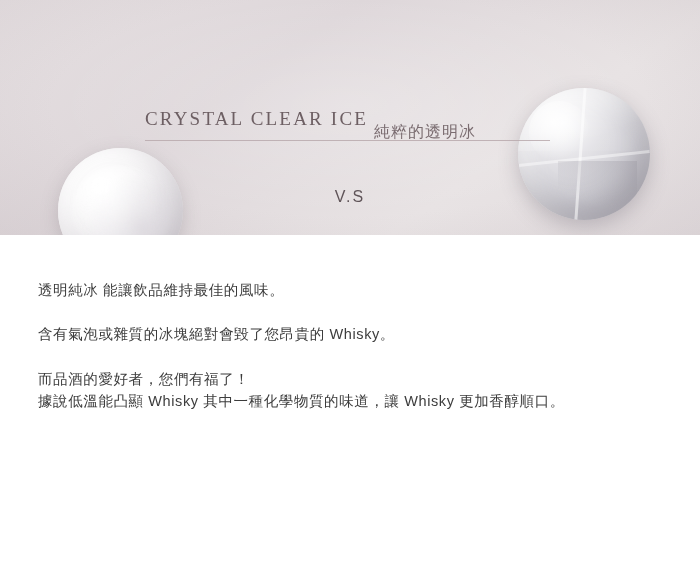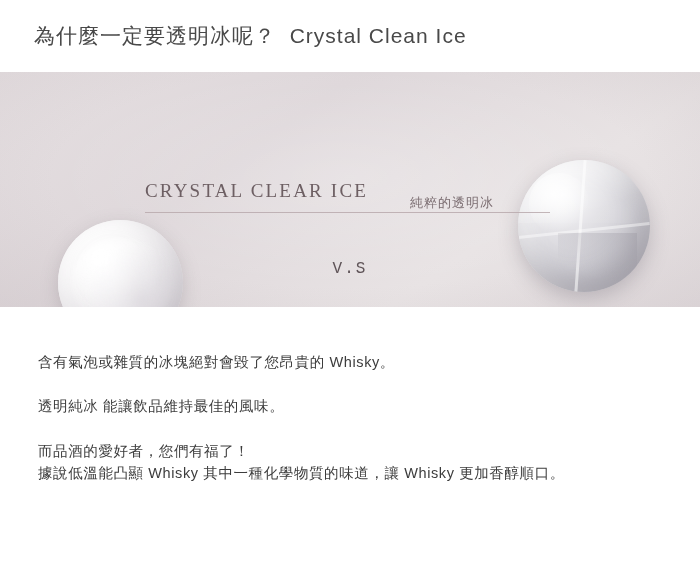--- a/index.html
+++ b/index.html
@@ -137,33 +137,32 @@
     font-family: "Liberation Serif", serif;
     font-size: 19px;
     letter-spacing: 2.2px;
     color: #6d5f63;
     white-space: pre;
   }
   .crystal-sub {
     position: absolute;
     left: 374px;
     top: 122px;
-    font-size: 13px;
+    font-size: 16px;
     letter-spacing: 1px;
     color: #7a6c70;
     white-space: pre;
-    margin-left: 36px;
   }
   .vs-label {
     position: absolute;
     left: 0;
     right: 0;
     top: 188px;
     text-align: center;
-    font-family: Liberation Mono, monospace;
+    font-family: Liberation Sans, sans-serif;
     font-size: 16px;
     letter-spacing: 2px;
     color: #5f5458;
   }
   .rule {
     position: absolute;
     height: 1px;
     background: #b9a9ad;
     opacity: 0.85;
   }
@@ -181,23 +180,20 @@
     letter-spacing: 0.6px;
     white-space: pre-line;
   }
   .para:last-child { margin-bottom: 0; }
 </style>
 </head>
 <body>
 
 <div class="page">
 
-  <div class="header">
-    <div class="header-title">為什麼一定要透明冰呢？  Crystal Clean Ice</div>
-  </div>
 
   <div class="hero">
     <div class="hero-vignette"></div>
 
     <div class="ice-left">
       <div class="ice-left-cloud"></div>
     </div>
 
     <div class="ice-right">
       <div class="facet f1"></div>
@@ -209,19 +205,19 @@
 
     <div class="rule rule-top"></div>
 
     <div class="crystal-label">CRYSTAL CLEAR ICE</div>
     <div class="crystal-sub">純粹的透明冰</div>
     <div class="vs-label">V.S</div>
 
   </div>
 
   <div class="body-copy">
+    <p class="para">透明純冰 能讓飲品維持最佳的風味。</p>
     <p class="para">含有氣泡或雜質的冰塊絕對會毀了您昂貴的 Whisky。</p>
-    <p class="para">透明純冰 能讓飲品維持最佳的風味。</p>
     <p class="para">而品酒的愛好者，您們有福了！
 據說低溫能凸顯 Whisky 其中一種化學物質的味道，讓 Whisky 更加香醇順口。</p>
   </div>
 
 </div>
 
 </body></html>

